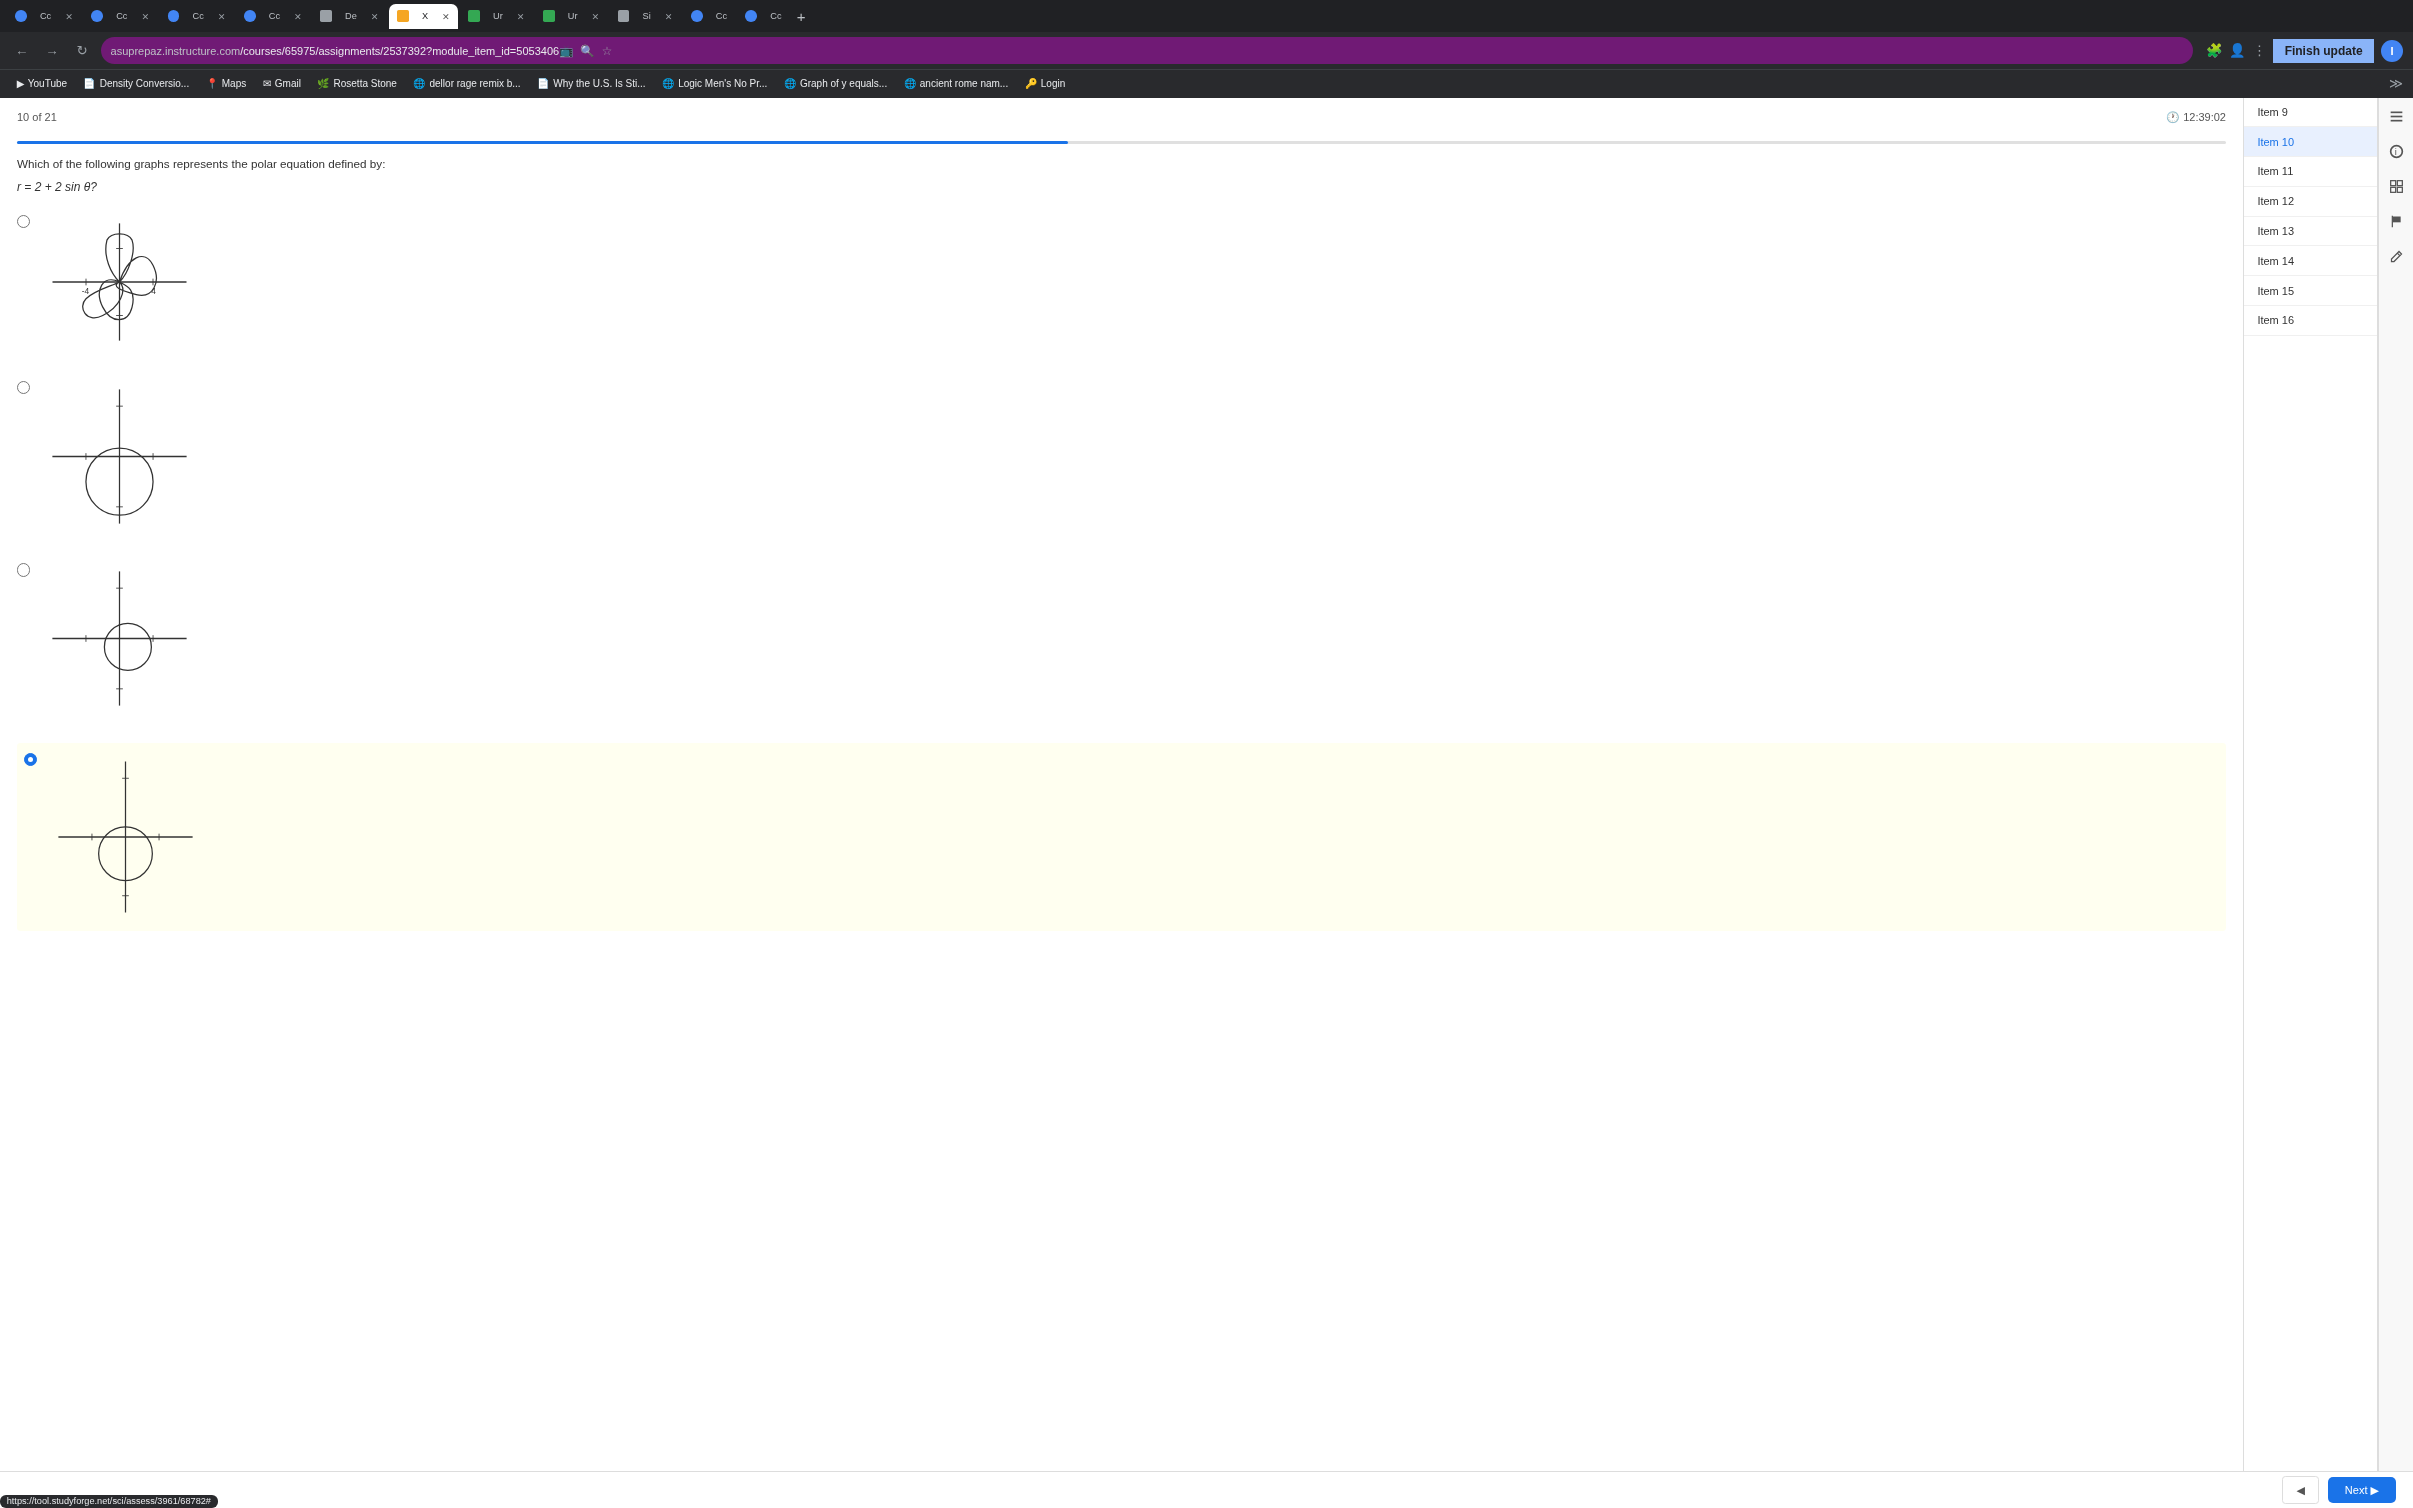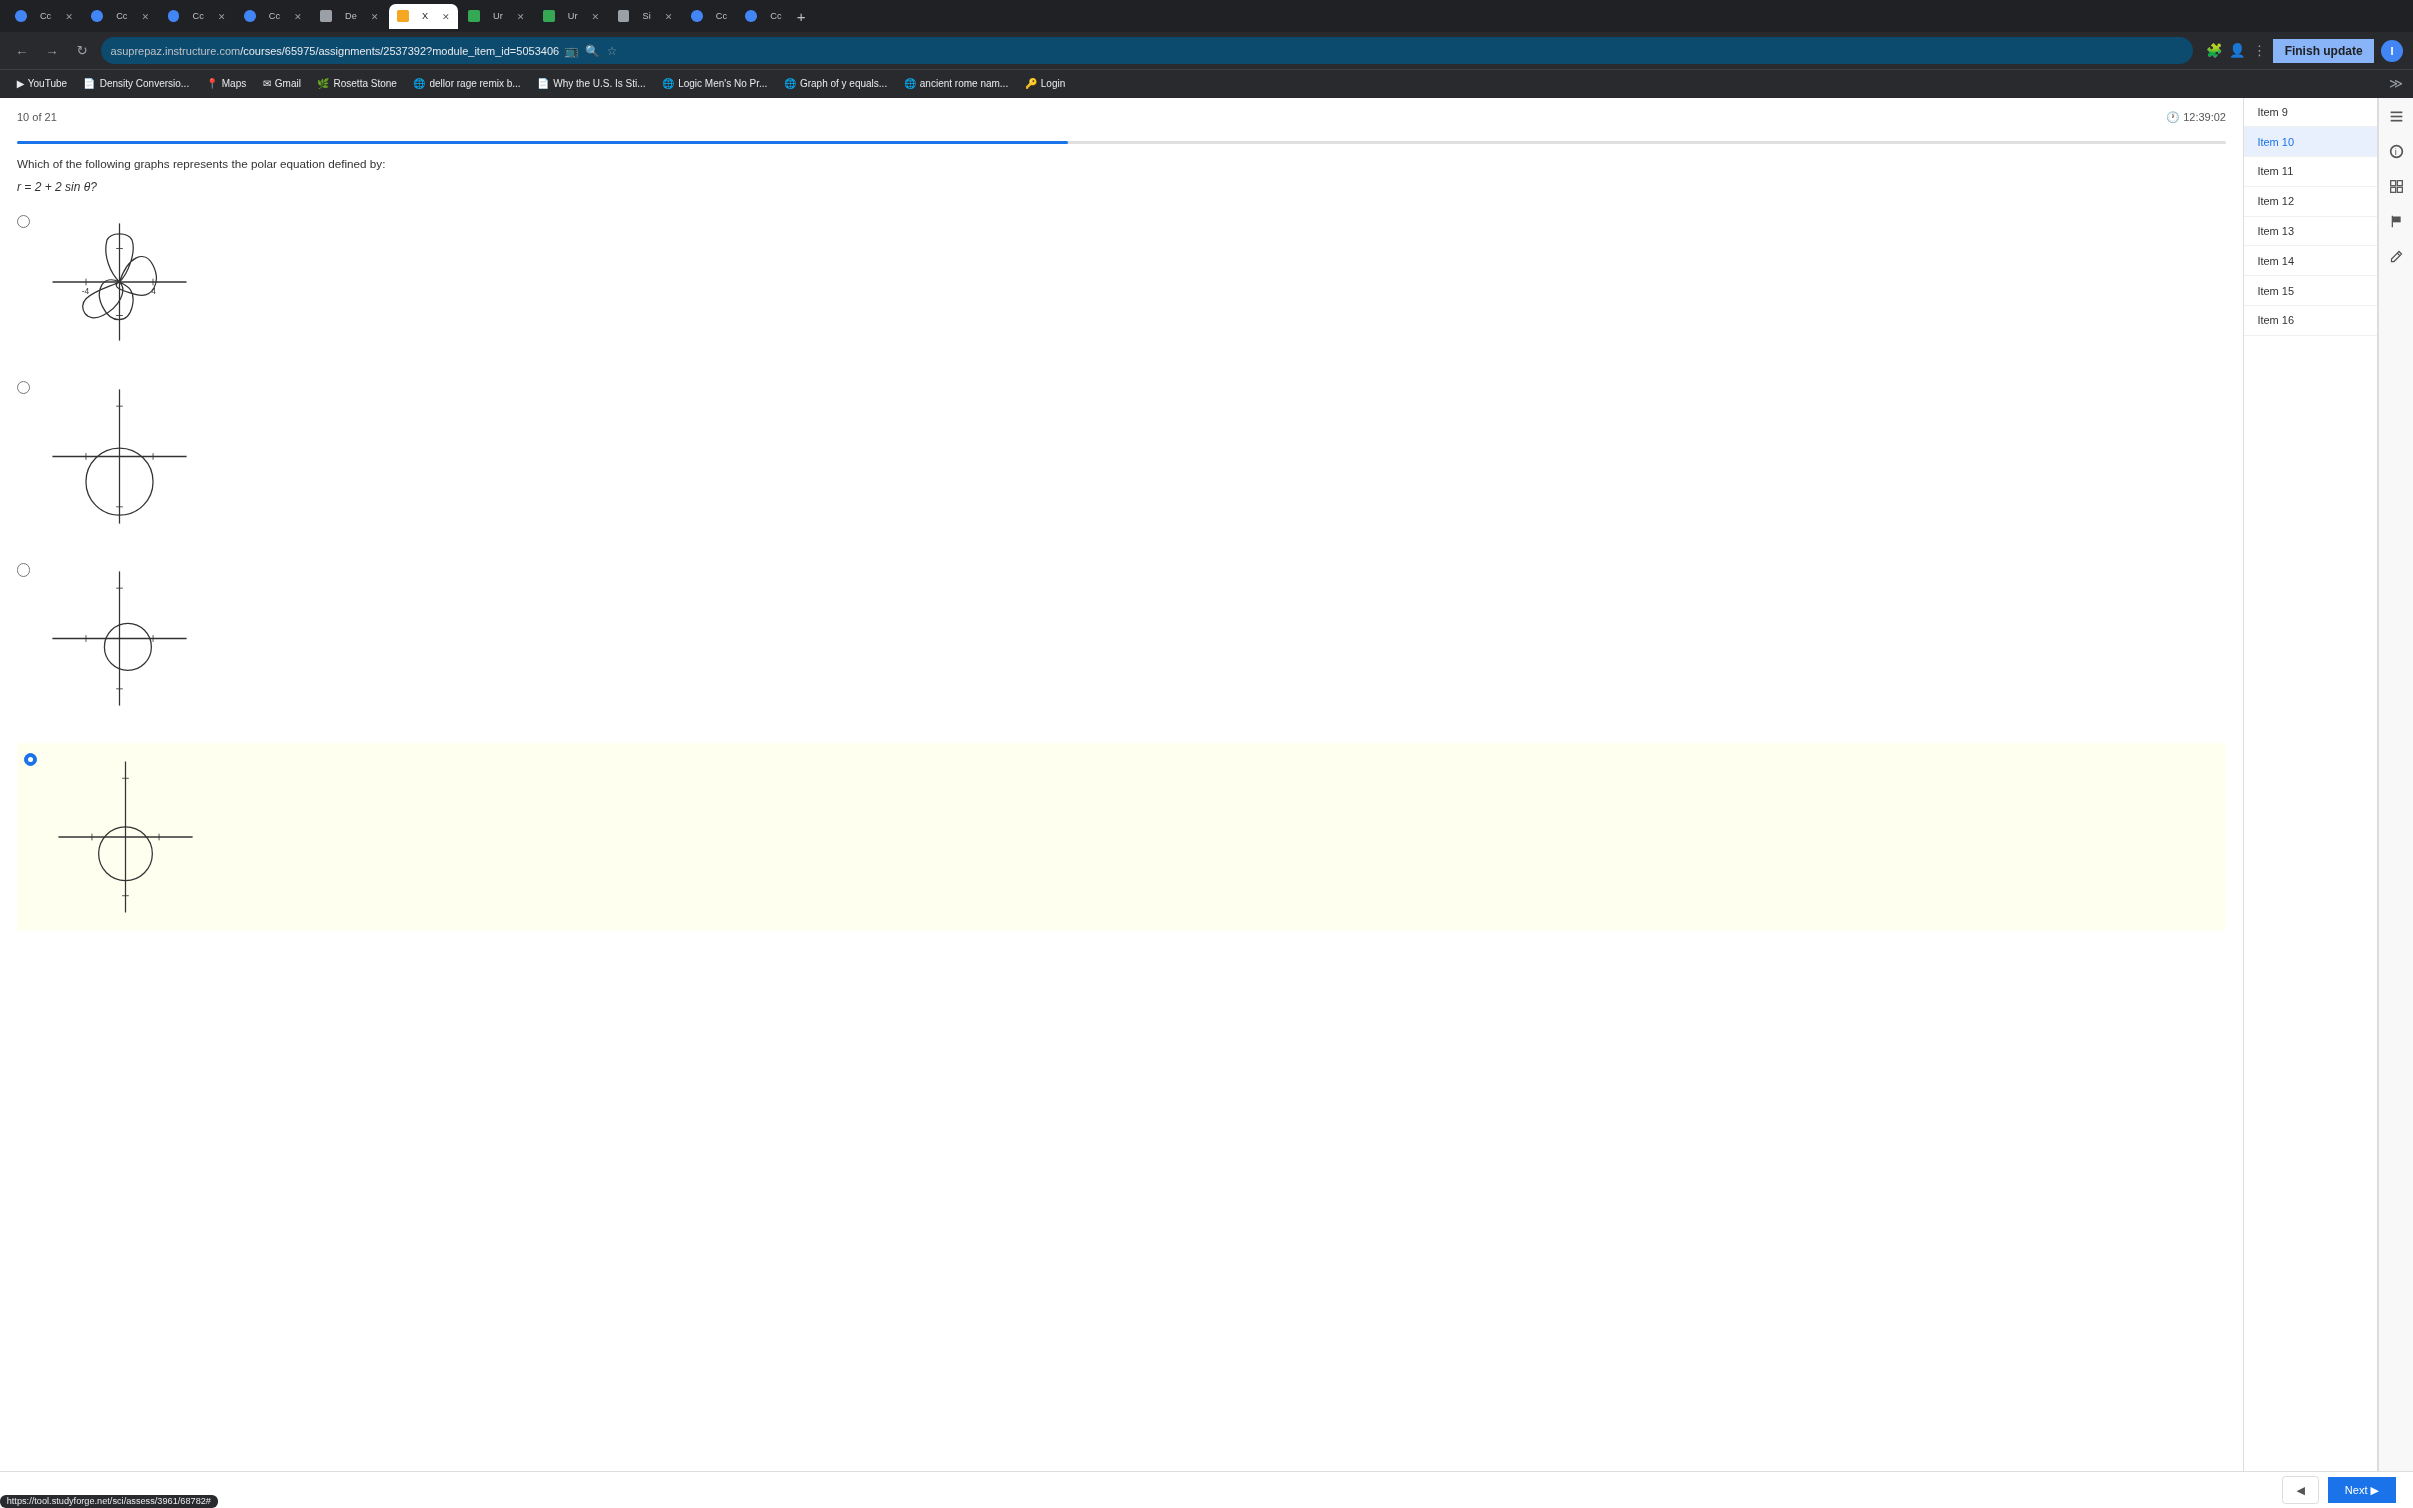--- a/index.html
+++ b/index.html
@@ -38,22 +38,22 @@
     .address-bar-row {
       display: flex; align-items: center;
       background: #292a2d; height: 37px; padding: 0 10px; gap: 6.7px;
     }
     .nav-btn {
       width: 23.5px; height: 23.5px; border-radius: 50%; background: transparent;
       border: none; color: #9aa0a6; font-size: 13.4px; cursor: pointer;
       display: flex; align-items: center; justify-content: center;
     }
     .address-bar {
-      flex: 1; height: 27px; background: #0c4a6e; border-radius: 13.4px;
-      display: flex; align-items: center; padding: 0 10px; gap: 5px;
+      flex: 1; height: 27px; background: #701a75; border-radius: 13.4px;
+      display: flex; align-items: center; padding: 0 10px; 
     }
     .address-icons { display: flex; align-items: center; gap: 6.7px; }
     .addr-icon { color: #9aa0a6; font-size: 11.7px; cursor: pointer; }
     .toolbar-right { display: flex; align-items: center; gap: 6.7px; margin-left: 6.7px; }
     .toolbar-icon { color: #9aa0a6; font-size: 13.4px; cursor: pointer; }
     .finish-update-btn {
       background: #8ab4f8; color: #202124; border: none;
       padding: 5px 11.7px; border-radius: 0; font-size: 12px;
       font-weight: 600; cursor: pointer; white-space: nowrap;
     }
@@ -175,21 +175,21 @@
       height: 37px; background: #fff; border-top: 0.8px solid #ddd;
       display: flex; justify-content: flex-end; align-items: center;
       padding: 0 17px; gap: 8.4px;
     }
     .nav-prev-btn {
       padding: 6.7px 13.4px; border: 0.8px solid #ddd; background: white;
       border-radius: 3.4px; cursor: pointer; font-size: 11px; color: #555;
     }
     .nav-next-btn {
       padding: 6.7px 17px; background: #1a73e8; color: white;
-      border: none; border-radius: 0; cursor: pointer; font-size: 11px;
+      border: none; border-radius: 5px; cursor: pointer; font-size: 11px;
       font-weight: 500;
     }
 
     
     .status-bar {
       position: fixed; bottom: 0; left: 0;
       background: #292a2d; color: #e8eaed; font-size: 9.2px;
       padding: 1.7px 6.7px; z-index: 100; border-radius: 6px;
     }
 

